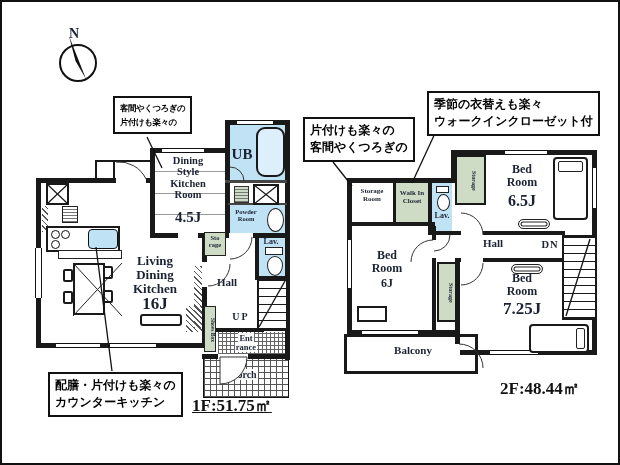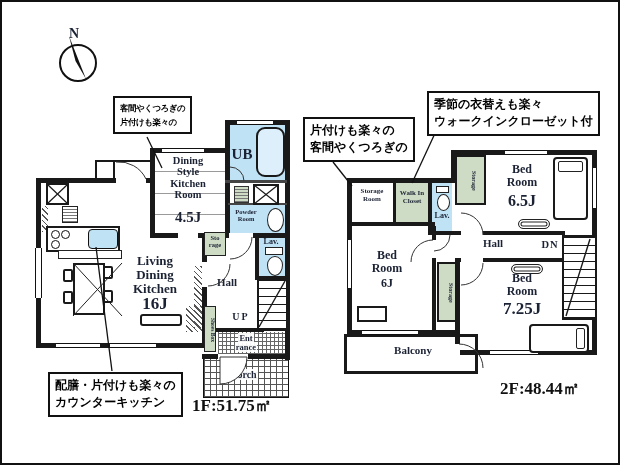--- a/index.html
+++ b/index.html
@@ -138,21 +138,21 @@
   </div>
   <div class="txt" style="left:212px;top:277px;width:30px;font-size:11px;">Hall</div>
   <div class="txt" style="left:228px;top:312px;width:26px;font-size:10px;letter-spacing:2px;">UP</div>
   <div class="txt vtxt" style="left:205px;top:308px;width:10px;height:43px;font-size:5.5px;z-index:31;">Shoes Box</div>
   <div class="txt" style="left:226px;top:334px;width:40px;font-size:8.5px;z-index:31;">
     <span class="bk">Ent</span><br><span class="bk">rance</span>
   </div>
   <div class="txt" style="left:216px;top:370px;width:56px;font-size:10px;z-index:31;">
     <span class="bk">Porch</span>
   </div>
-  <div class="txt" style="left:192px;top:397px;width:110px;font-size:17px;text-align:left;color:#111;">1F:51.75㎡</div>
+  <div class="txt" style="left:192px;top:397px;width:110px;font-size:17px;text-align:left;color:#111;text-decoration:underline;">1F:51.75㎡</div>
 
   <div class="fill water" style="left:432px;top:183px;width:20px;height:48px;"></div>
   <div class="fill green" style="left:396px;top:183px;width:32px;height:40px;"></div>
   <div class="abs green" style="left:455px;top:155px;width:31px;height:50px;border:2px solid #191919;z-index:8;box-sizing:border-box;"></div>
   <div class="abs green" style="left:437px;top:262px;width:20px;height:60px;border:2px solid #191919;z-index:8;box-sizing:border-box;"></div>
 
   <div class="wall" style="left:347px;top:178px;width:5px;height:157px;"></div>
   <div class="wall" style="left:347px;top:178px;width:108px;height:5px;"></div>
   <div class="wall" style="left:451px;top:150px;width:5px;height:33px;"></div>
   <div class="wall" style="left:451px;top:150px;width:146px;height:5px;"></div>

